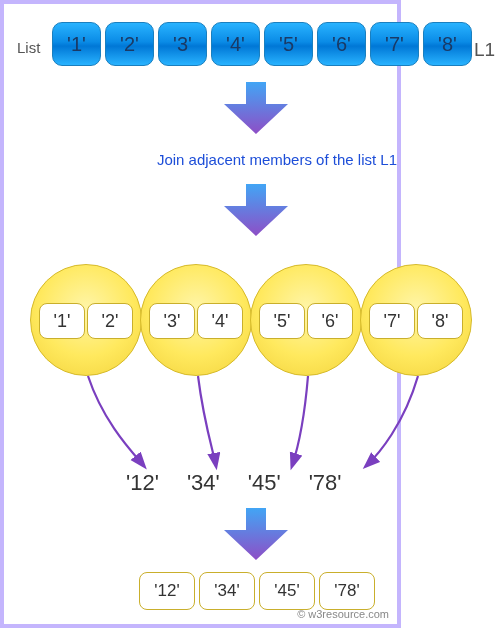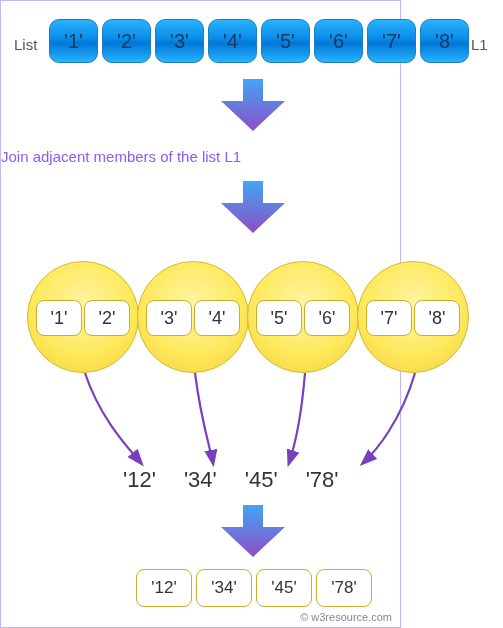--- a/index.html
+++ b/index.html
@@ -6,36 +6,36 @@
   body {
     margin: 0;
     padding: 0;
     background: #fff;
     font-family: Arial, sans-serif;
   }
   .canvas {
     position: relative;
     width: 401px;
     height: 628px;
-    border: 1px solid #c4b5fd;
+    border: 4px solid #c4b5fd;
     background: #fff;
     text-decoration: underline;
   }
   .label-list {
     position: absolute;
     left: 13px;
     top: 35px;
     font-size: 15px;
     color: #555;
   }
   .label-l1 {
     position: absolute;
     left: 470px;
     top: 35px;
-    font-size: 15px;
+    font-size: 19px;
     color: #555;
     text-align: right;
   }
   .top-row {
     position: absolute;
     left: 48px;
     top: 18px;
     display: flex;
     gap: 4px;
   }
@@ -60,23 +60,23 @@
     position: absolute;
     left: 22px;
     top: 0;
     width: 20px;
     height: 26px;
     background: linear-gradient(to bottom, #42a5f5, #8e4ec6);
   }
   .caption {
     position: absolute;
     left: 0; right: 0;
-    text-align: left;
+    text-align: right;
     font-size: 15px;
-    color: #8b5cf6;
+    color: #1d4ed8;
   }
   .circles-row {
     position: absolute;
     left: 28px;
     top: 260px;
     display: flex;
   }
   .circle {
     width: 112px;
     height: 112px;

